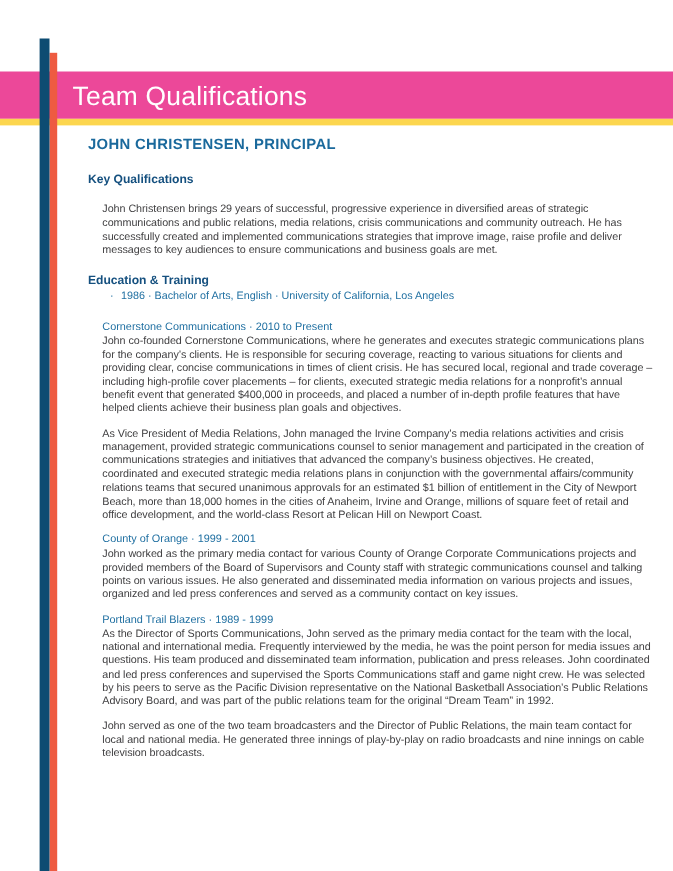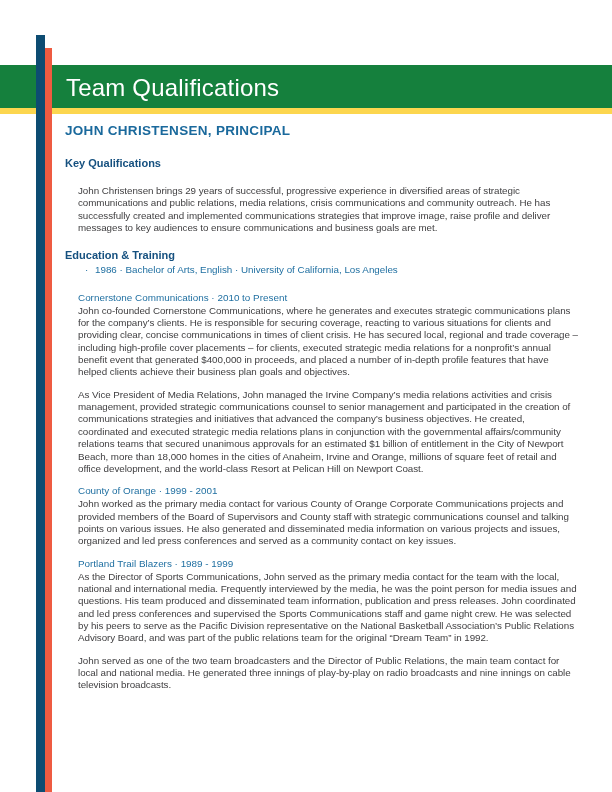--- a/index.html
+++ b/index.html
@@ -16,34 +16,34 @@
     position:absolute; left:36px; top:35px; width:9px; height:757px;
     background:#0d4c72; z-index:3;
   }
   .accent-orange {
     position:absolute; left:45px; top:48px; width:7px; height:744px;
     background:#ee5b41; z-index:2;
   }
   
   .banner {
     position:absolute; left:0; top:65px; width:612px; height:43px;
-    background:#15803d; z-index:1;
+    background:#ec4899; z-index:1;
   }
   .banner-title {
     position:absolute; left:66px; top:0; height:43px; line-height:45px;
     color:#ffffff; font-size:24px; font-weight:400; letter-spacing:0.2px;
     white-space:nowrap;
   }
   .banner-underline {
     position:absolute; left:0; top:108px; width:612px; height:6px;
     background:#fcd64f; z-index:1;
   }
   
   .content {
-    position:absolute; left:65px; top:123px; width:515px; z-index:4;
+    position:absolute; left:80px; top:123px; width:515px; z-index:4;
   }
   .person-name {
     color:#1a699c; font-size:13.5px; font-weight:700; letter-spacing:0.3px;
     margin:0 0 19px 0;
   }
   .section { margin:0 0 15px 0; }
   .section-heading {
     color:#15507f; font-size:11px; font-weight:700;
     margin:0 0 3px 0;
   }

